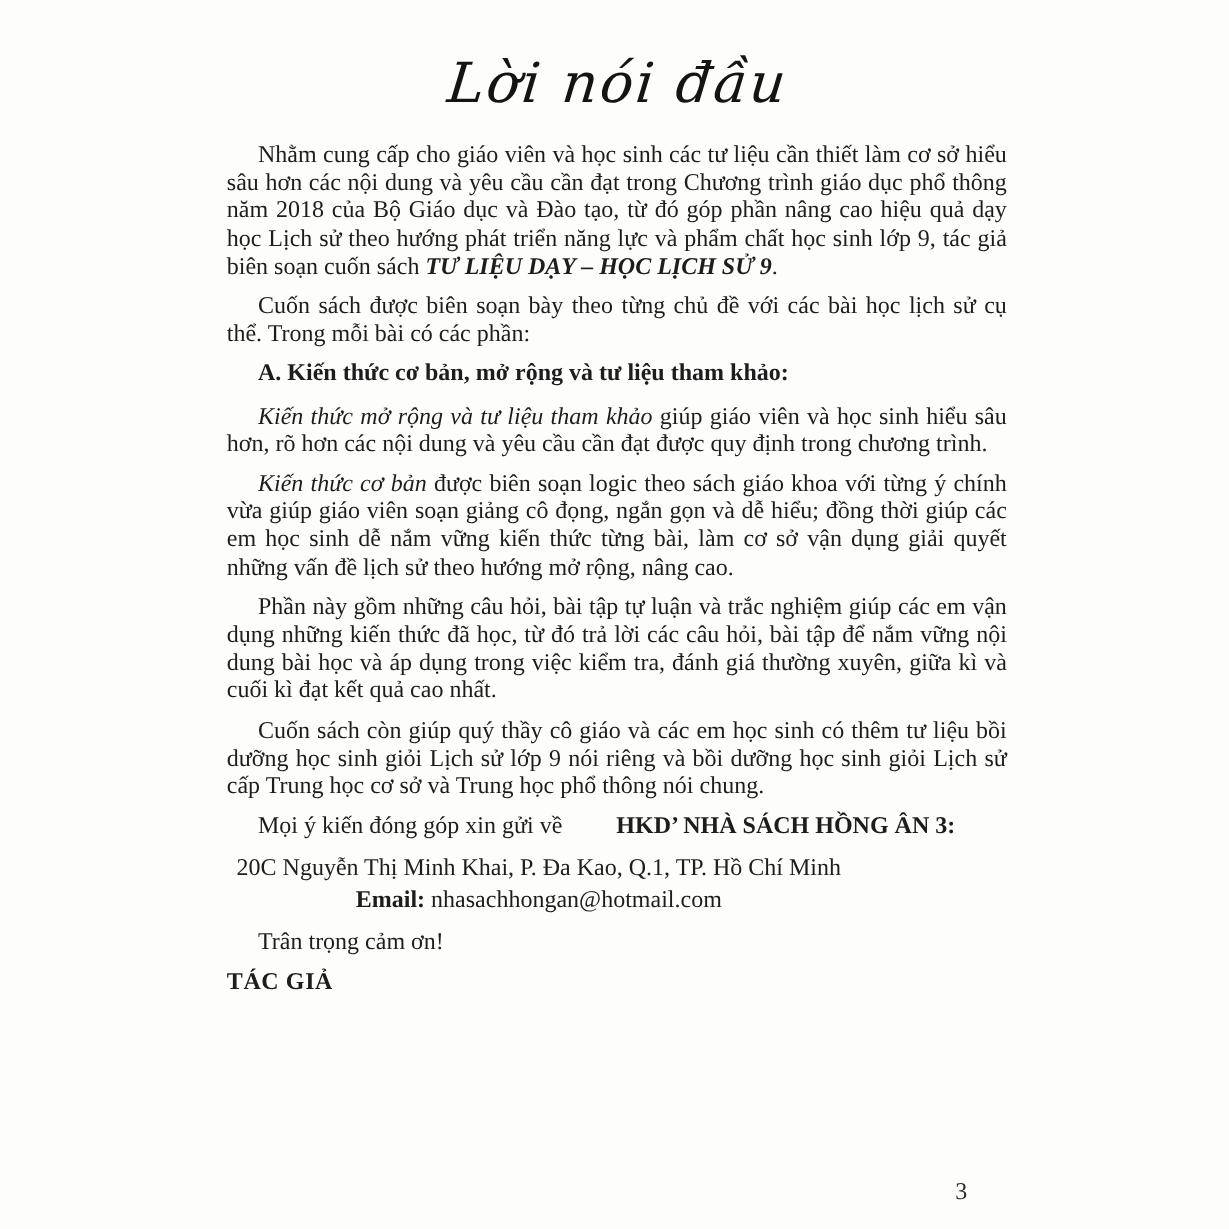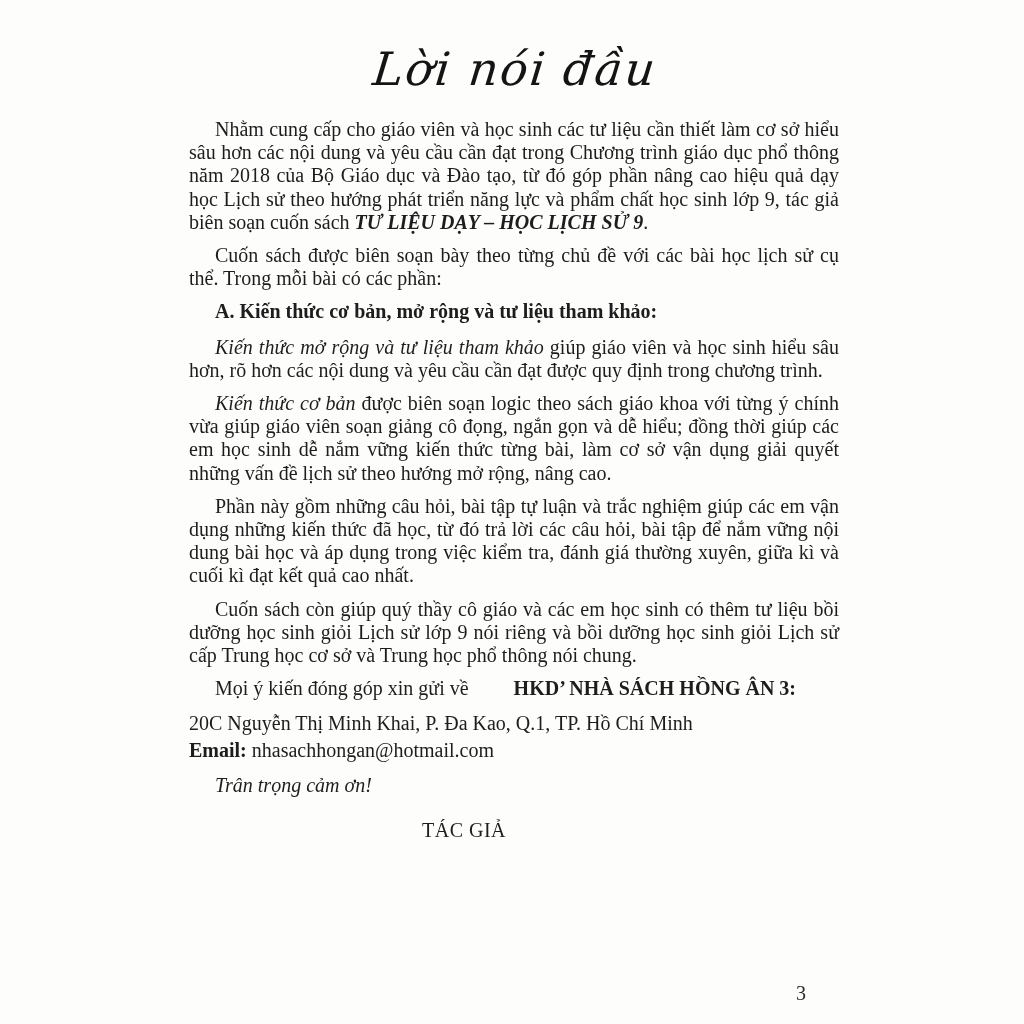--- a/index.html
+++ b/index.html
@@ -41,36 +41,35 @@
     color: #1d1d1d;
   }
   p.body { margin: 0 0 10px 0; text-indent: 26px; }
   p.heading { margin: 2px 0 12px 0; text-indent: 26px; font-weight: bold; }
   .book-title { font-weight: bold; font-style: italic; }
   .lead-italic { font-style: italic; }
   .contact-line { margin: 2px 0 12px 0; text-indent: 26px; }
   .recipient { font-weight: bold; margin-left: 40px; }
   .address-block {
     width: 520px;
-    text-align: left;
+    text-align: center;
     text-indent: 0;
     margin: 0 0 10px 0;
   }
   .address-line { margin-bottom: 3px; }
   .email-label { font-weight: bold; }
   .closing-line {
-    font-style: italic;
     margin: 12px 0 0 0;
     text-indent: 26px;
   }
   .author-line {
-    margin-top: 22px;
-    text-align: center;
+    margin-top: 10px;
+    text-align: left;
     padding-right: 100px;
-    font-weight: normal;
+    font-weight: bold;
     letter-spacing: 0.5px;
   }
   .page-number {
     position: absolute;
     left: 796px;
     top: 982px;
     font-size: 20px;
     color: #2a2a2a;
   }
 </style>

